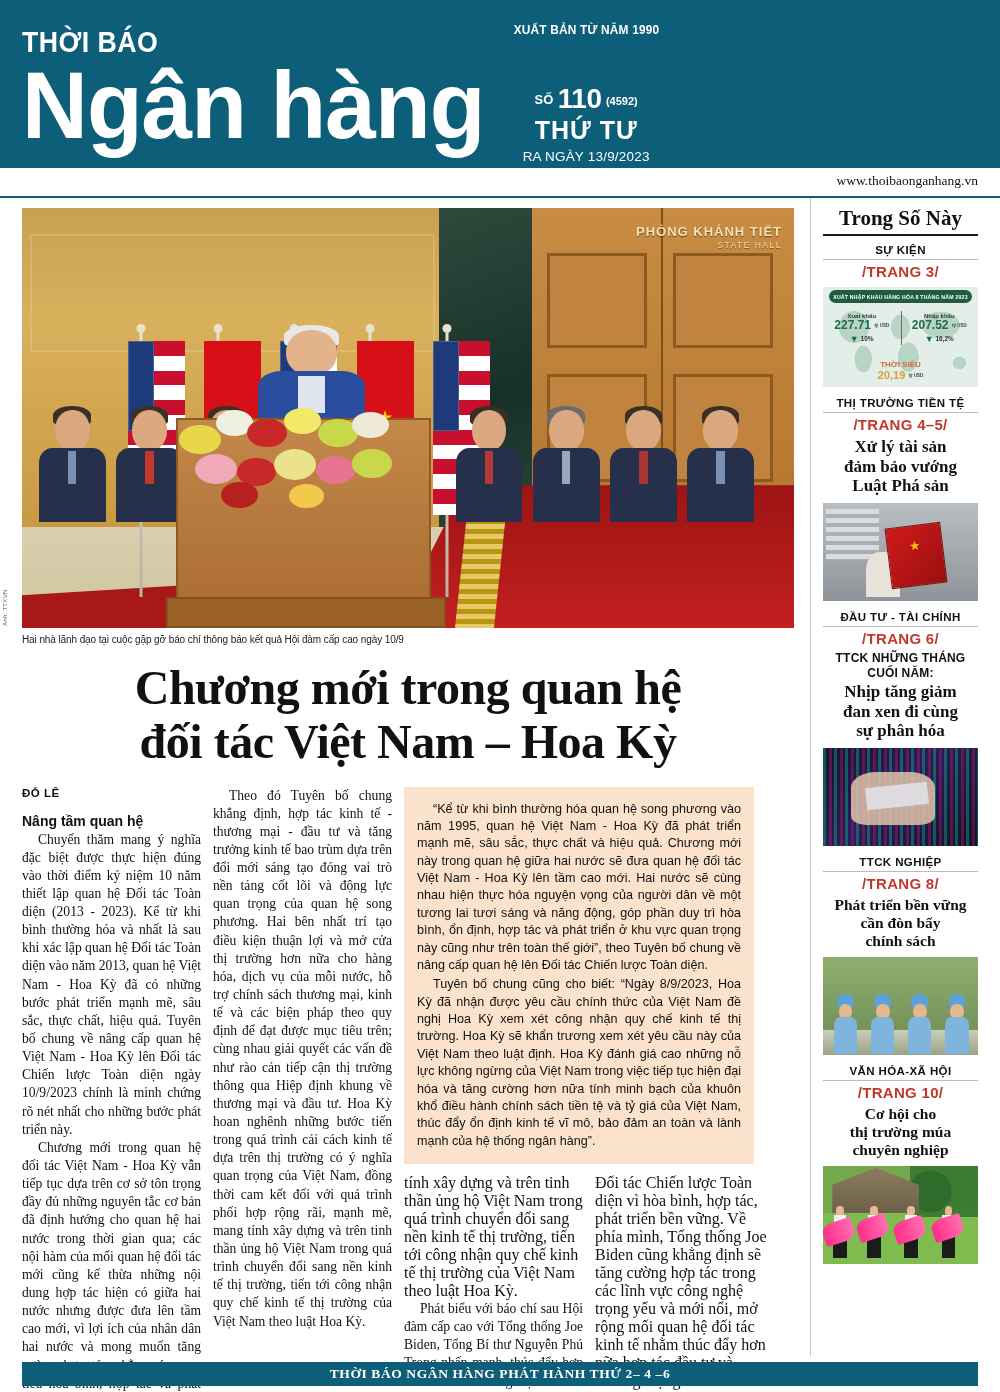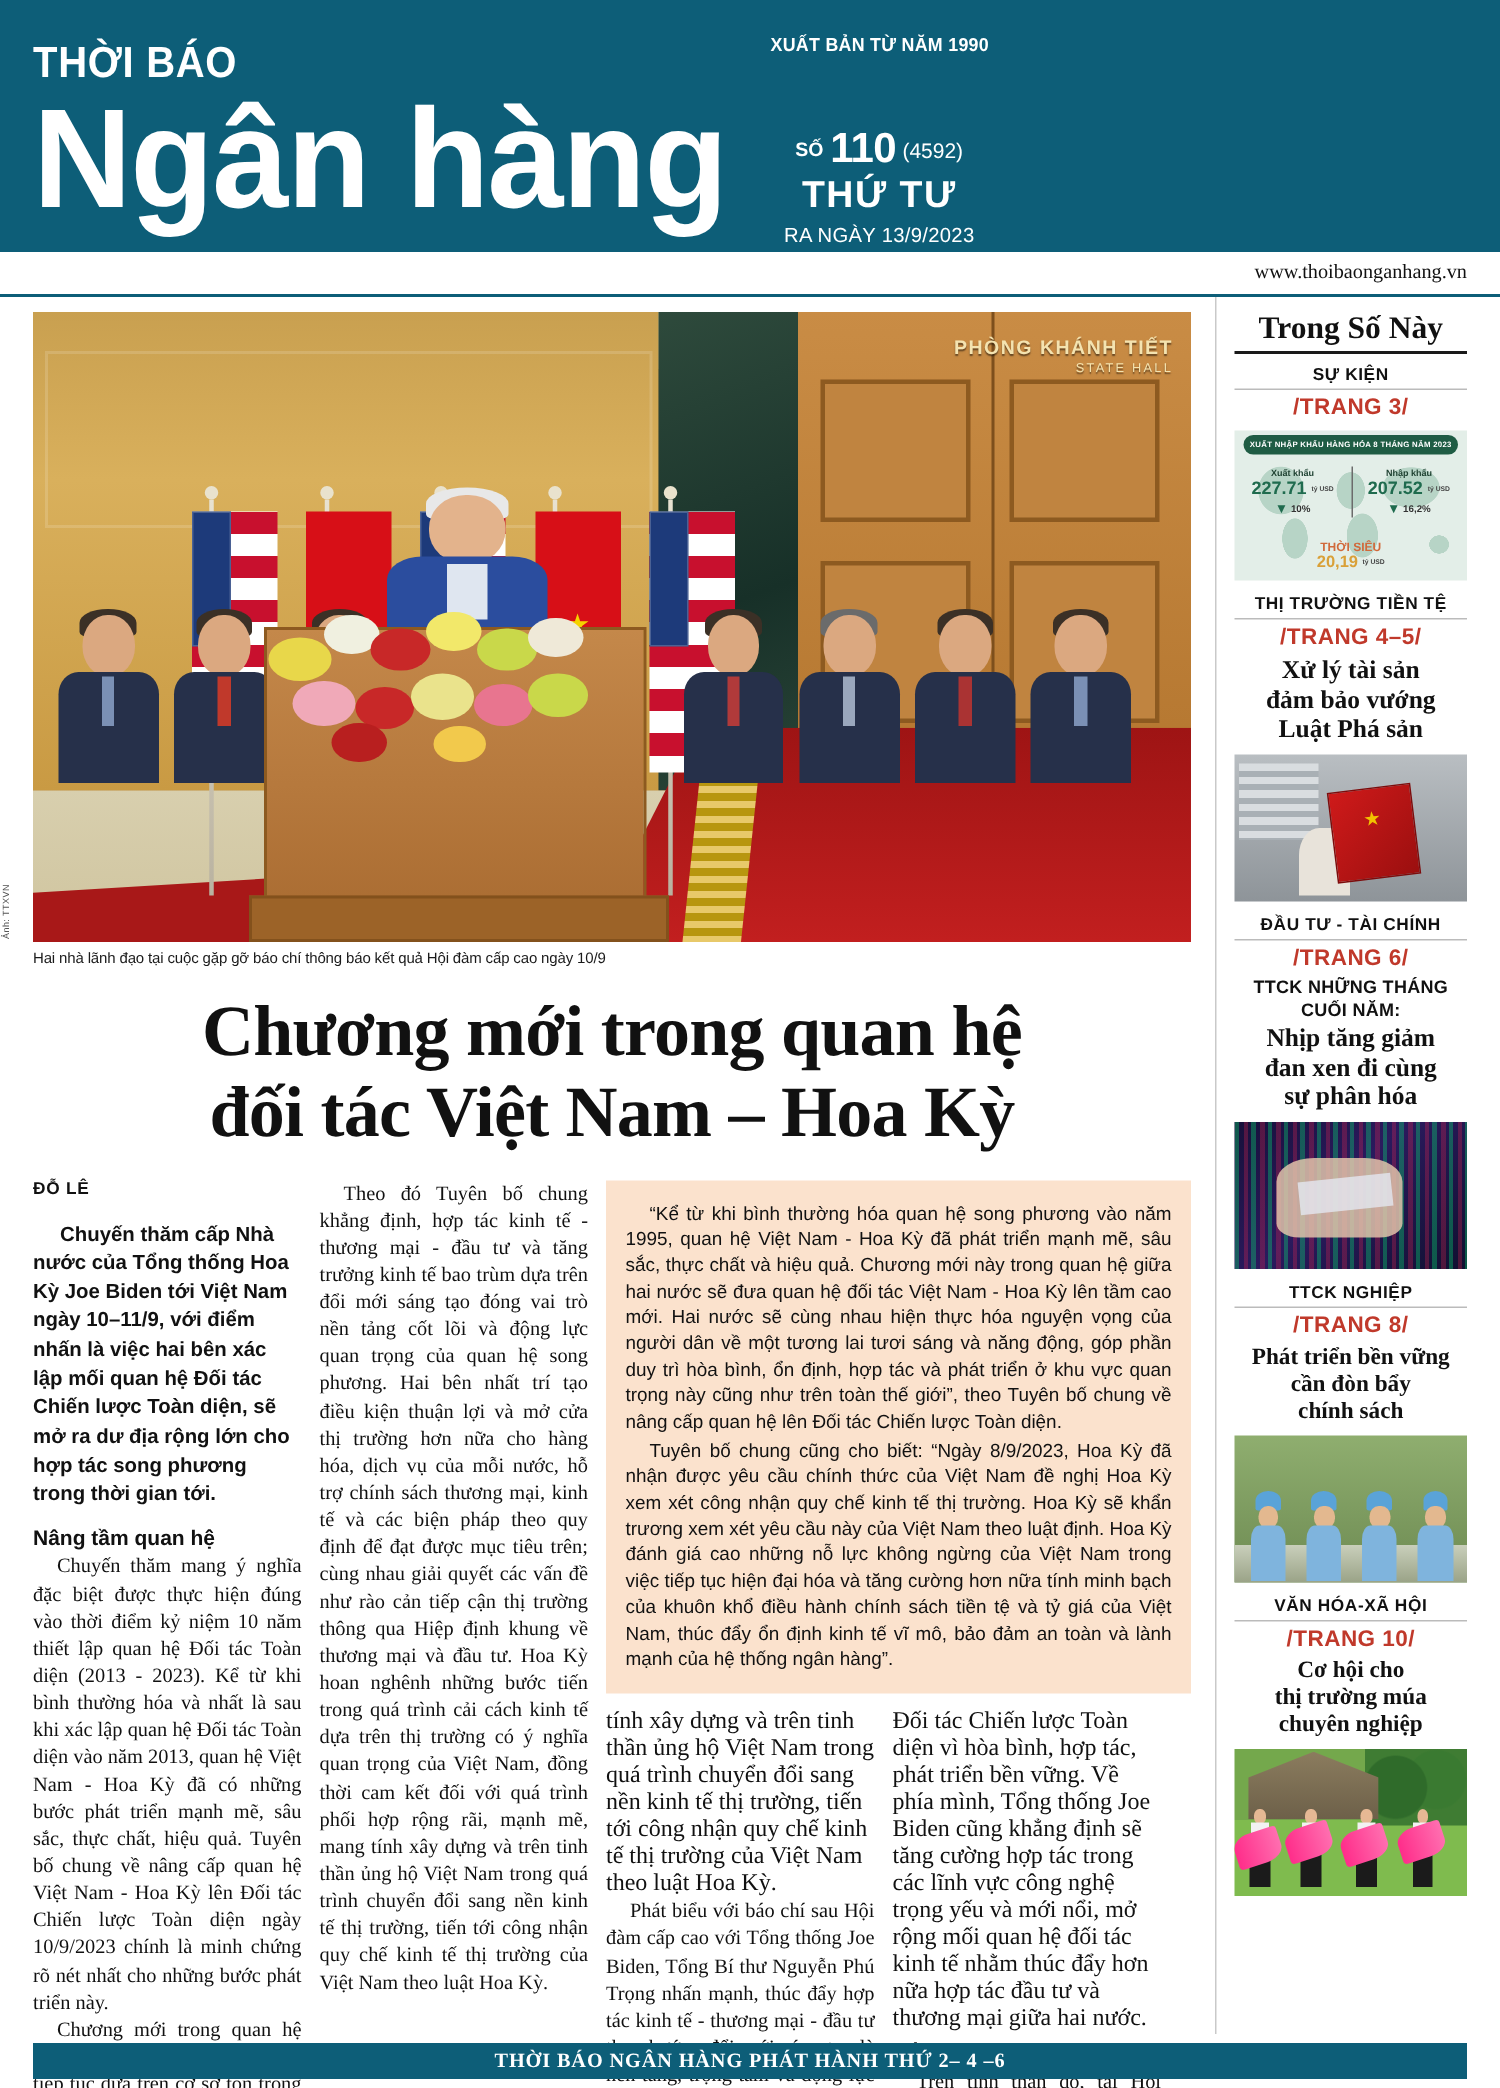--- a/index.html
+++ b/index.html
@@ -73,21 +73,21 @@
     letter-spacing: 0.2px;
     transform: scaleX(0.95);
   }
   .mh-issue {
     margin-top: 46px;
     font-family: "Liberation Sans", sans-serif;
     white-space: nowrap;
   }
   .mh-issue .lbl { font-size: 13px; font-weight: bold; vertical-align: 4px; }
   .mh-issue .num { font-size: 28px; font-weight: bold; letter-spacing: -0.5px; }
-  .mh-issue .par { font-size: 14px; vertical-align: 3px; }
+  .mh-issue .par { font-size: 11px; vertical-align: 3px; font-weight: bold; }
   .mh-day {
     font-family: "Liberation Sans", sans-serif;
     font-size: 25px;
     font-weight: bold;
     letter-spacing: 1px;
     margin-top: 1px;
   }
   .mh-date {
     font-family: "Liberation Sans", sans-serif;
     font-size: 13.5px;
@@ -322,21 +322,21 @@
     font-family: "Liberation Serif", serif;
     font-size: 13.6px;
     line-height: 1.335;
     text-align: justify;
     text-indent: 16px;
     margin: 0;
   }
   .quote-box {
     background: #fbe2cd;
     padding: 14px 13px 14px 13px;
-    width: 390px;
+    width: 350px;
     margin-bottom: 10px;
   }
   .quote-box p {
     font-family: "Liberation Sans", sans-serif;
     font-size: 12.6px;
     line-height: 1.38;
     text-align: justify;
     text-indent: 16px;
     margin: 0;
   }
@@ -706,21 +706,20 @@
 
     <h1 class="headline">
       <span>Chương mới trong quan hệ</span><br>
       <span>đối tác Việt Nam – Hoa Kỳ</span>
     </h1>
 
     <div class="article">
 
       <div class="col">
         <div class="byline">ĐỖ LÊ</div>
-        <div class="lede">Chuyến thăm cấp Nhà nước của Tổng thống Hoa Kỳ Joe Biden tới Việt Nam ngày 10–11/9, với điểm nhấn là việc hai bên xác lập mối quan hệ Đối tác Chiến lược Toàn diện, sẽ mở ra dư địa rộng lớn cho hợp tác song phương trong thời gian tới.</div>
         <div class="subhead">Nâng tầm quan hệ</div>
         <p class="body">Chuyến thăm mang ý nghĩa đặc biệt được thực hiện đúng vào thời điểm kỷ niệm 10 năm thiết lập quan hệ Đối tác Toàn diện (2013 - 2023). Kể từ khi bình thường hóa và nhất là sau khi xác lập quan hệ Đối tác Toàn diện vào năm 2013, quan hệ Việt Nam - Hoa Kỳ đã có những bước phát triển mạnh mẽ, sâu sắc, thực chất, hiệu quả. Tuyên bố chung về nâng cấp quan hệ Việt Nam - Hoa Kỳ lên Đối tác Chiến lược Toàn diện ngày 10/9/2023 chính là minh chứng rõ nét nhất cho những bước phát triển này.</p>
         <p class="body">Chương mới trong quan hệ đối tác Việt Nam - Hoa Kỳ vẫn tiếp tục dựa trên cơ sở tôn trọng đầy đủ những nguyên tắc cơ bản đã định hướng cho quan hệ hai nước trong thời gian qua; các nội hàm của mối quan hệ đối tác mới cũng kế thừa những nội dung hợp tác hiện có giữa hai nước nhưng được đưa lên tầm cao mới, vì lợi ích của nhân dân hai nước và mong muốn tăng cường hợp tác nhằm các mục tiêu hòa bình, hợp tác và phát triển bền vững trong bối cảnh mới.</p>
       </div>
 
       <div class="col">
         <p class="body">Theo đó Tuyên bố chung khẳng định, hợp tác kinh tế - thương mại - đầu tư và tăng trưởng kinh tế bao trùm dựa trên đổi mới sáng tạo đóng vai trò nền tảng cốt lõi và động lực quan trọng của quan hệ song phương. Hai bên nhất trí tạo điều kiện thuận lợi và mở cửa thị trường hơn nữa cho hàng hóa, dịch vụ của mỗi nước, hỗ trợ chính sách thương mại, kinh tế và các biện pháp theo quy định để đạt được mục tiêu trên; cùng nhau giải quyết các vấn đề như rào cản tiếp cận thị trường thông qua Hiệp định khung về thương mại và đầu tư. Hoa Kỳ hoan nghênh những bước tiến trong quá trình cải cách kinh tế dựa trên thị trường có ý nghĩa quan trọng của Việt Nam, đồng thời cam kết đối với quá trình phối hợp rộng rãi, mạnh mẽ, mang tính xây dựng và trên tinh thần ủng hộ Việt Nam trong quá trình chuyển đổi sang nền kinh tế thị trường, tiến tới công nhận quy chế kinh tế thị trường của Việt Nam theo luật Hoa Kỳ.</p>
       </div>
 
       <div style="width:390px">

